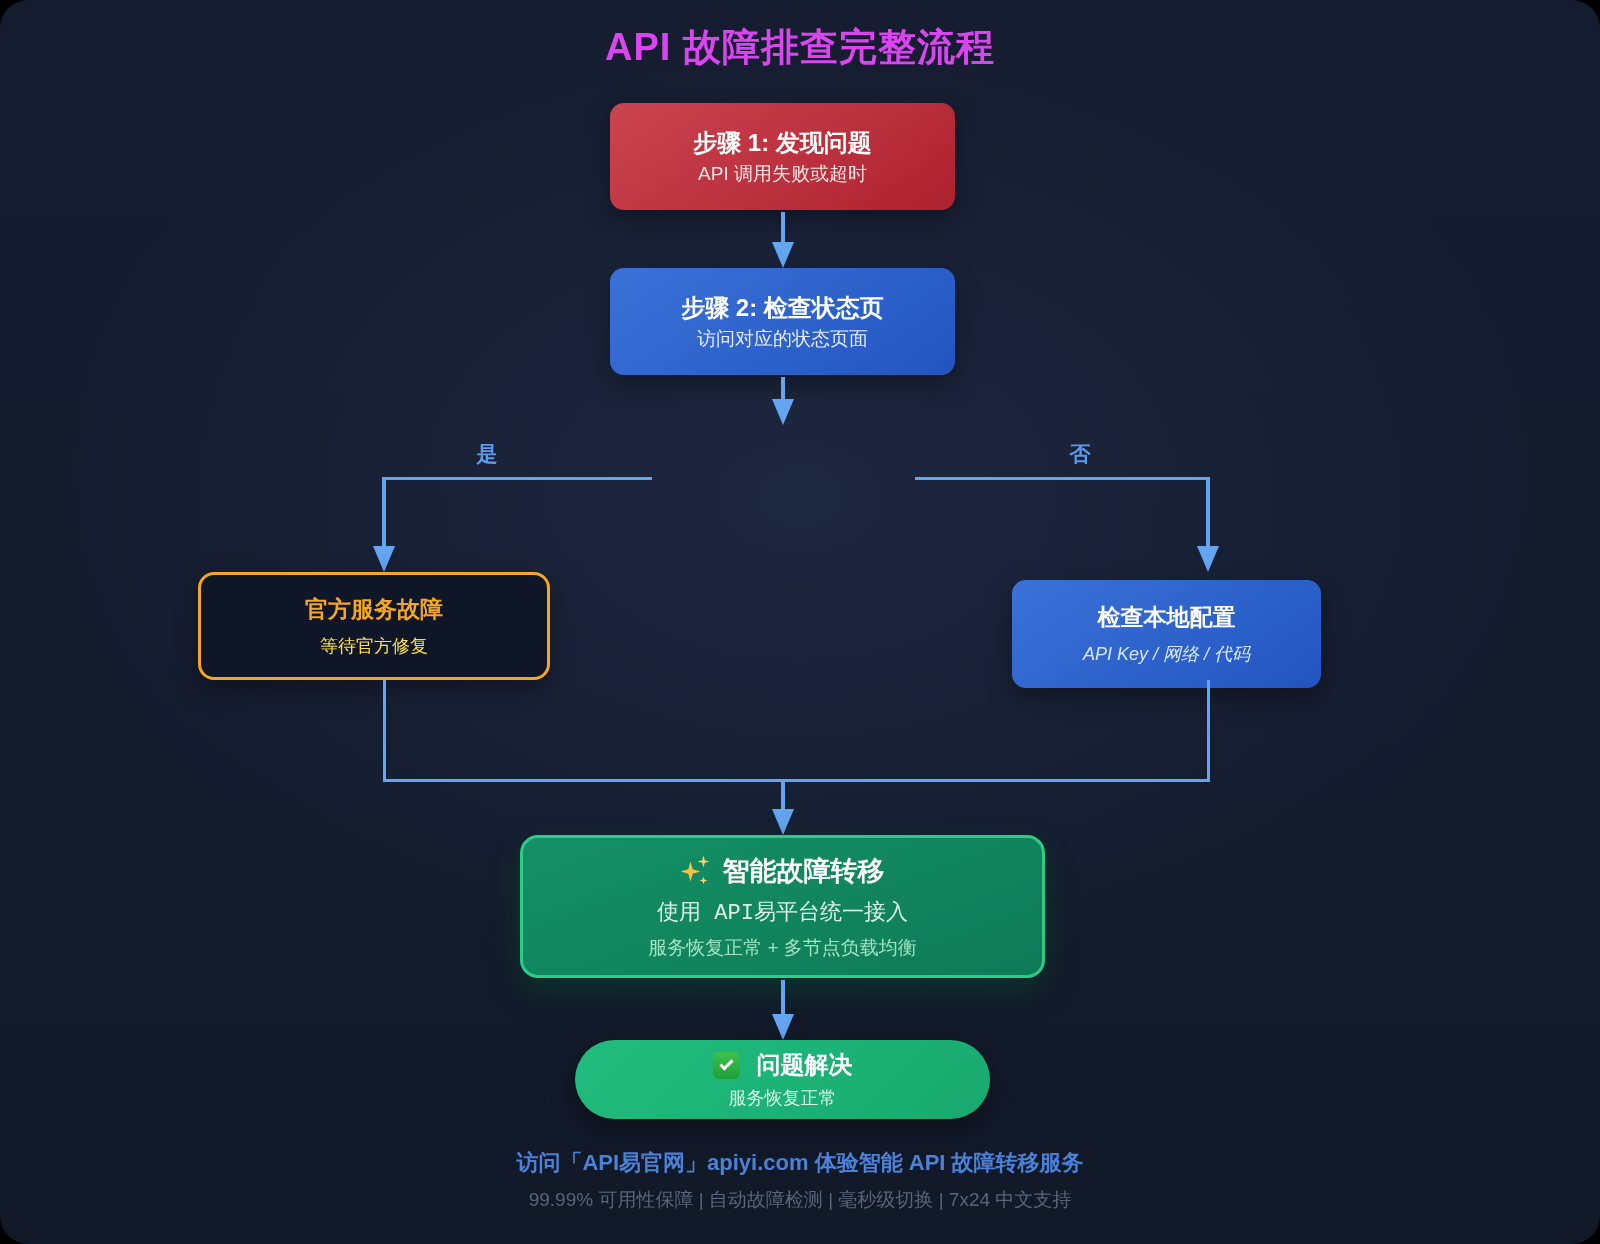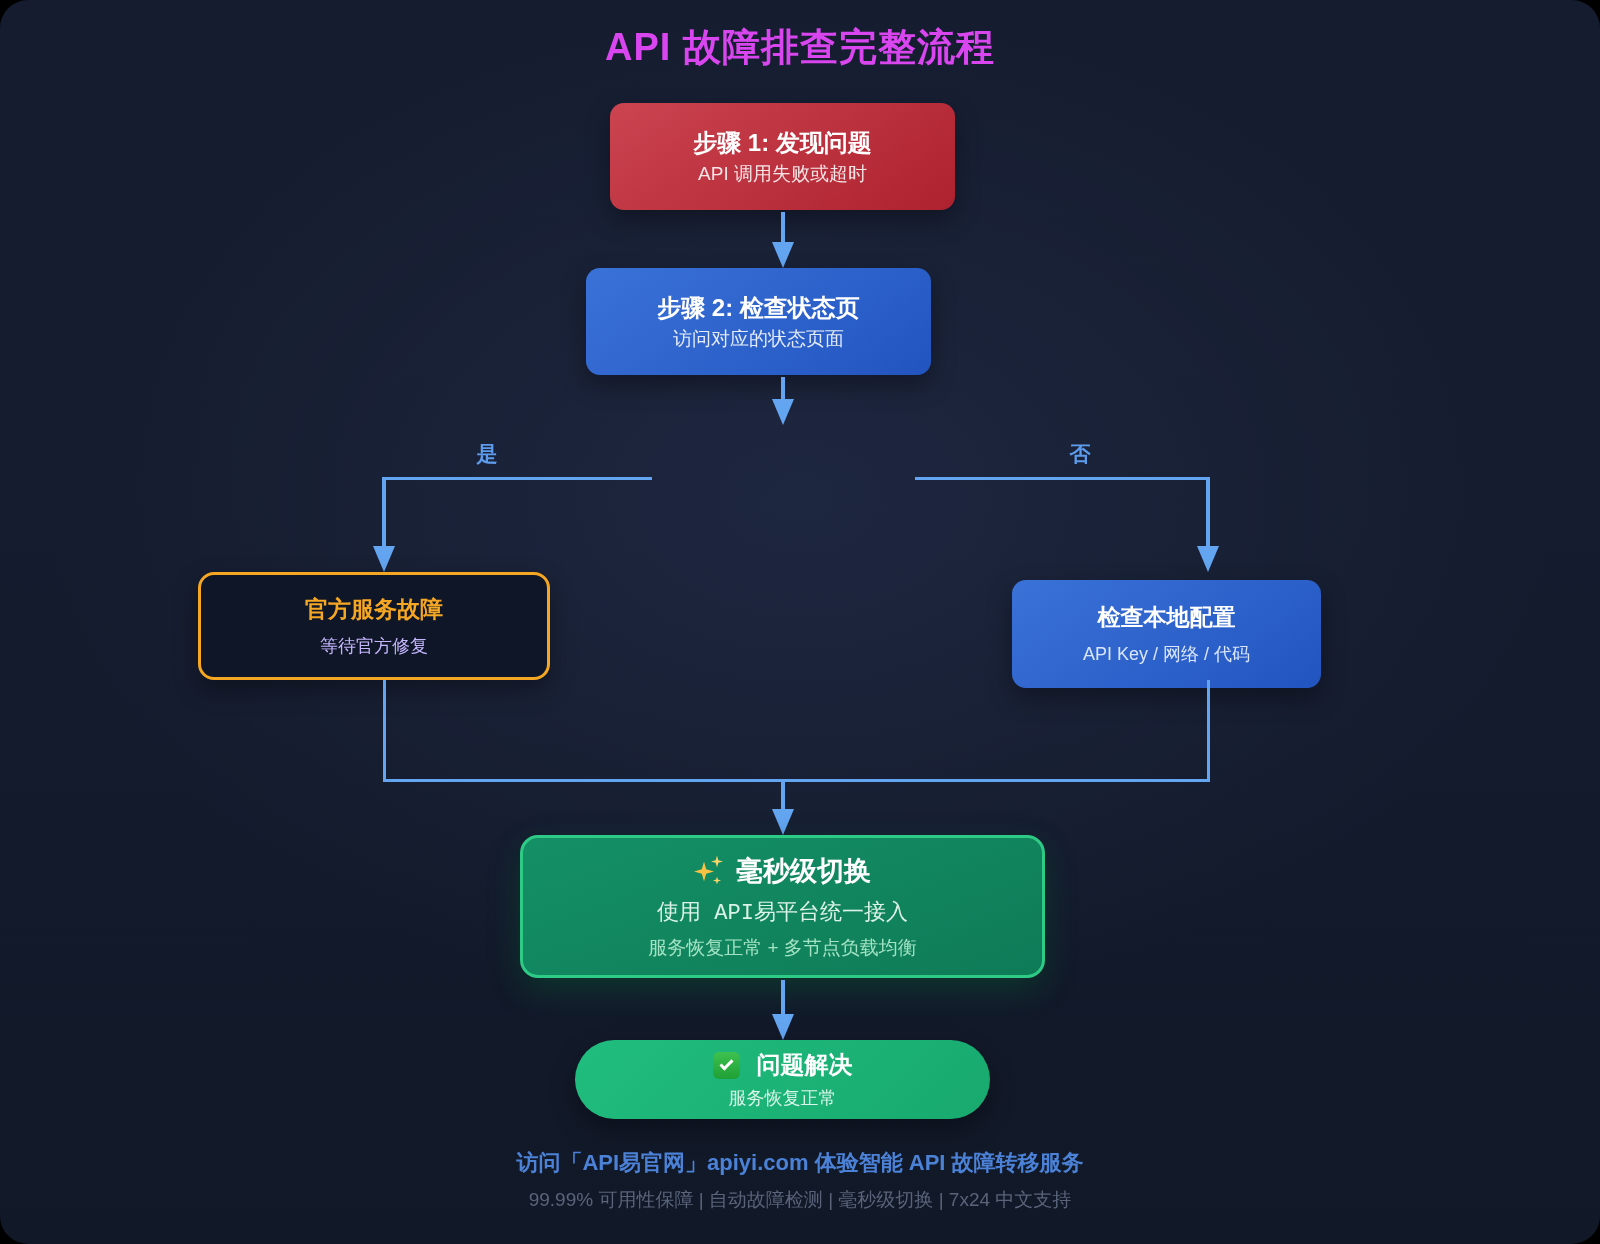--- a/index.html
+++ b/index.html
@@ -28,44 +28,44 @@
     text-align:center; box-shadow:0 10px 25px rgba(0,0,0,0.35);
   }
   .node-title { color:#ffffff; font-size:24px; font-weight:700; }
   .node-sub   { color:rgba(255,255,255,0.87); font-size:19px; }
 
   .step1 {
     left:610px; top:103px; width:345px; height:107px; border-radius:14px;
     background:linear-gradient(145deg,#cb4450 0%, #ae212e 100%);
   }
   .step2 {
-    left:586px; top:268px; width:345px; height:107px; border-radius:14px;
+    left:610px; top:268px; width:345px; height:107px; border-radius:14px;
     background:linear-gradient(145deg,#3a72d8 0%, #2254c0 100%);
   }
   .decision {
     left:652px; top:425px; width:263px; height:87px; border-radius:44px;
     background:#1a2437; border:3px solid #5d9cec;
     display:flex; align-items:center; justify-content:center;
     box-shadow:0 8px 22px rgba(0,0,0,0.4);
   }
   .decision .q { color:#ffffff; font-size:23px; font-weight:700; }
 
   .outage {
     left:198px; top:572px; width:352px; height:108px; border-radius:16px;
     background:#0e1628; border:3px solid #f5a623; gap:9px;
   }
   .outage .node-title { color:#f5a623; font-size:23px; }
-  .outage .node-sub   { color:#c4b5fd; font-size:18px; }
+  .outage .node-sub   { color:#fde047; font-size:18px; }
 
   .localcfg {
     left:1012px; top:580px; width:309px; height:108px; border-radius:14px;
     background:linear-gradient(145deg,#3a72d8 0%, #2254c0 100%); gap:9px;
   }
   .localcfg .node-title { font-size:23px; }
-  .localcfg .node-sub   { font-size:18px; color:#d9e6fb; }
+  .localcfg .node-sub   { font-size:18px; color:#d9e6fb;font-style:italic; }
 
   .solution {
     left:520px; top:835px; width:525px; height:143px; border-radius:18px;
     background:linear-gradient(160deg,#149066 0%, #0e7b57 100%);
     border:3px solid #2ecb86; gap:8px;
     box-shadow:0 12px 32px rgba(20,150,100,0.28), 0 10px 25px rgba(0,0,0,0.35);
   }
   .solution .node-title { font-size:27px; display:flex; align-items:center; gap:12px; }
   .solution .line2 { color:#dcf3e8; font-size:22px;font-family:Liberation Mono, monospace; }
   .solution .line3 { color:#a2e3c4; font-size:19px; }
@@ -187,21 +187,21 @@
     <span class="head"></span>
   </div>
 
   <div class="node solution">
     <div class="node-title">
       <span class="sparkles">
         <span class="star s1"></span>
         <span class="star s2"></span>
         <span class="star s3"></span>
       </span>
-      <span>毫秒级切换</span>
+      <span>智能故障转移</span>
     </div>
     <div class="line2">使用 API易平台统一接入</div>
     <div class="line3">服务恢复正常 + 多节点负载均衡</div>
   </div>
 
   <div class="varrow" style="left:772px; top:980px; height:60px;">
     <span class="shaft"></span>
     <span class="head"></span>
   </div>
 

